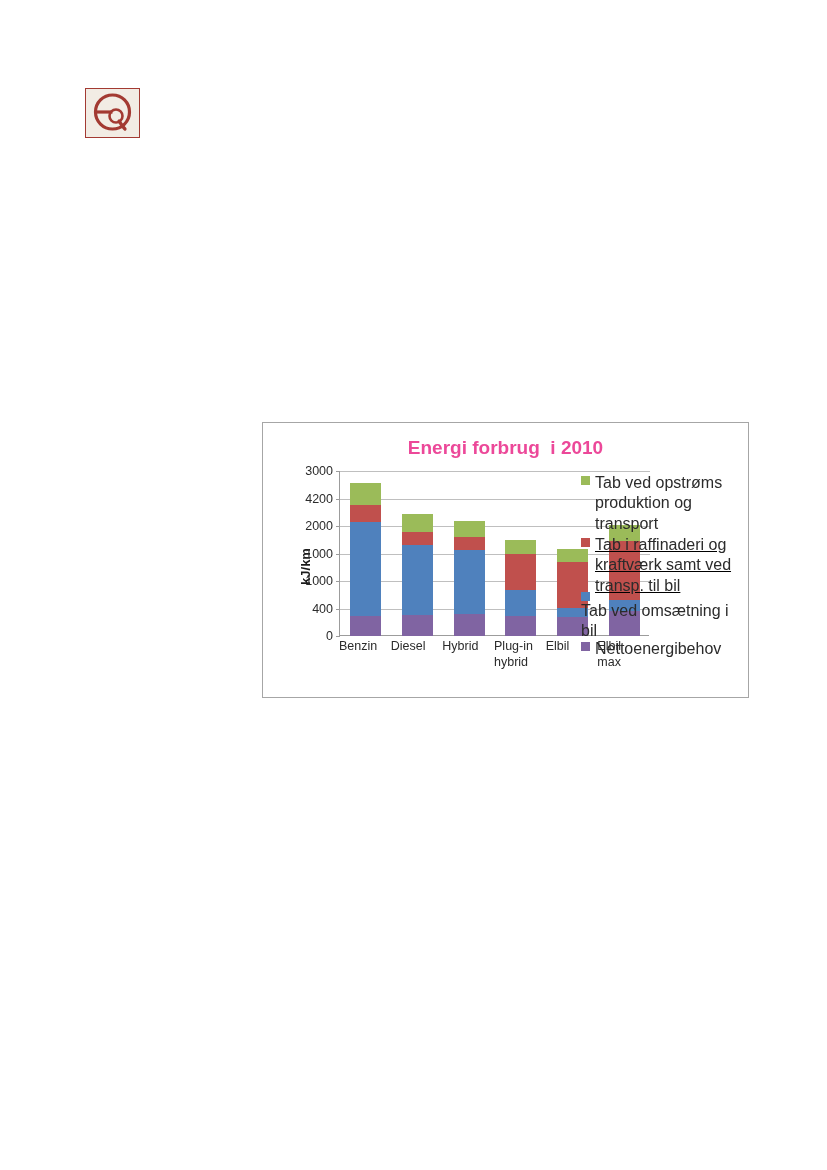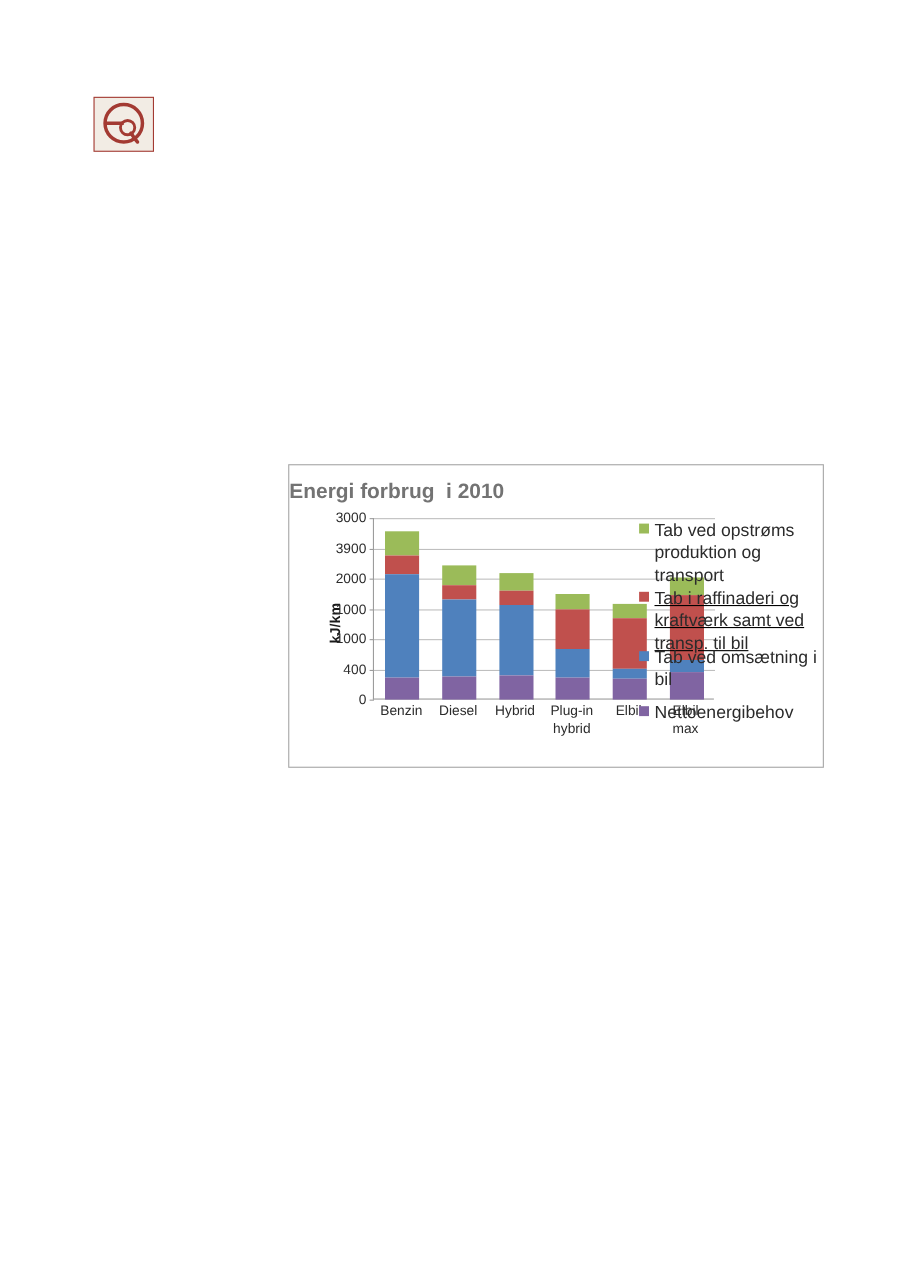--- a/index.html
+++ b/index.html
@@ -39,24 +39,24 @@
     background: #ffffff;
     border: 1px solid #a6a6a6;
     box-sizing: border-box;
   }
 
   #chart-title {
     position: absolute;
     left: 0;
     top: 14px;
     width: 100%;
-    text-align: left;
+    text-align: center;
     font-size: 19px;
     font-weight: bold;
-    color: #737373;
+    color: #ec4899;
     letter-spacing: 0px;
     white-space: pre;
   }
 
   
   #plot-wrap {
     position: absolute;
     left: 0;
     top: 0;
     width: 487px;
@@ -149,21 +149,20 @@
   
   #x-labels {
     position: absolute;
     left: 76px;
     top: 216px;
     width: 310px;
     display: flex;
   }
   .x-label {
     flex: 1 1 0;
-    text-align: center;
     font-size: 12.5px;
     color: #2b2b2b;
     line-height: 1.25;
     white-space: pre-line;
   }
 
   
   #legend {
     position: absolute;
     left: 318px;
@@ -203,21 +202,21 @@
 <div id="chart-frame">
 
   <div id="chart-title">Energi forbrug  i 2010</div>
 
   <div id="plot-wrap">
 
     <div id="y-axis-title">kJ/km</div>
 
     <div id="y-tick-labels">
         <div class="y-tick-label" style="top: 0px;">3000</div>
-        <div class="y-tick-label" style="top: 27.5px;">3900</div>
+        <div class="y-tick-label" style="top: 27.5px;">4200</div>
         <div class="y-tick-label" style="top: 55px;">2000</div>
         <div class="y-tick-label" style="top: 82.5px;">1000</div>
         <div class="y-tick-label" style="top: 110px;">1000</div>
         <div class="y-tick-label" style="top: 137.5px;">400</div>
         <div class="y-tick-label" style="top: 165px;">0</div>
       </div>
 
     <div id="plot-area">
       <div id="gridlines">
           <div class="gridline" style="top: 0px;"></div>
@@ -299,21 +298,21 @@
 
     <div id="legend">
         <div class="legend-item" style="position: absolute; top: 0px; left: 0px; width: 166px;">
           <span class="legend-swatch" style="background: rgb(155, 187, 89);"></span>
           <span class="legend-label">Tab ved opstrøms produktion og transport</span>
         </div>
         <div class="legend-item" style="position: absolute; top: 62px; left: 0px; width: 166px; text-decoration: underline;">
           <span class="legend-swatch" style="background: rgb(192, 80, 77);"></span>
           <span class="legend-label">Tab i raffinaderi og kraftværk samt ved transp. til bil</span>
         </div>
-        <div class="legend-item" style="position: absolute; top: 116px; left: 0px; width: 166px;">
+        <div class="legend-item" style="position: absolute; top: 116px; left: 0px; width: 166px; flex-direction: column;">
           <span class="legend-swatch" style="background: rgb(79, 129, 189);"></span>
           <span class="legend-label">Tab ved omsætning i bil</span>
         </div>
         <div class="legend-item" style="position: absolute; top: 166px; left: 0px; width: 180px;">
           <span class="legend-swatch" style="background: rgb(128, 100, 162);"></span>
           <span class="legend-label">Nettoenergibehov</span>
         </div>
       </div>
 
   </div>

